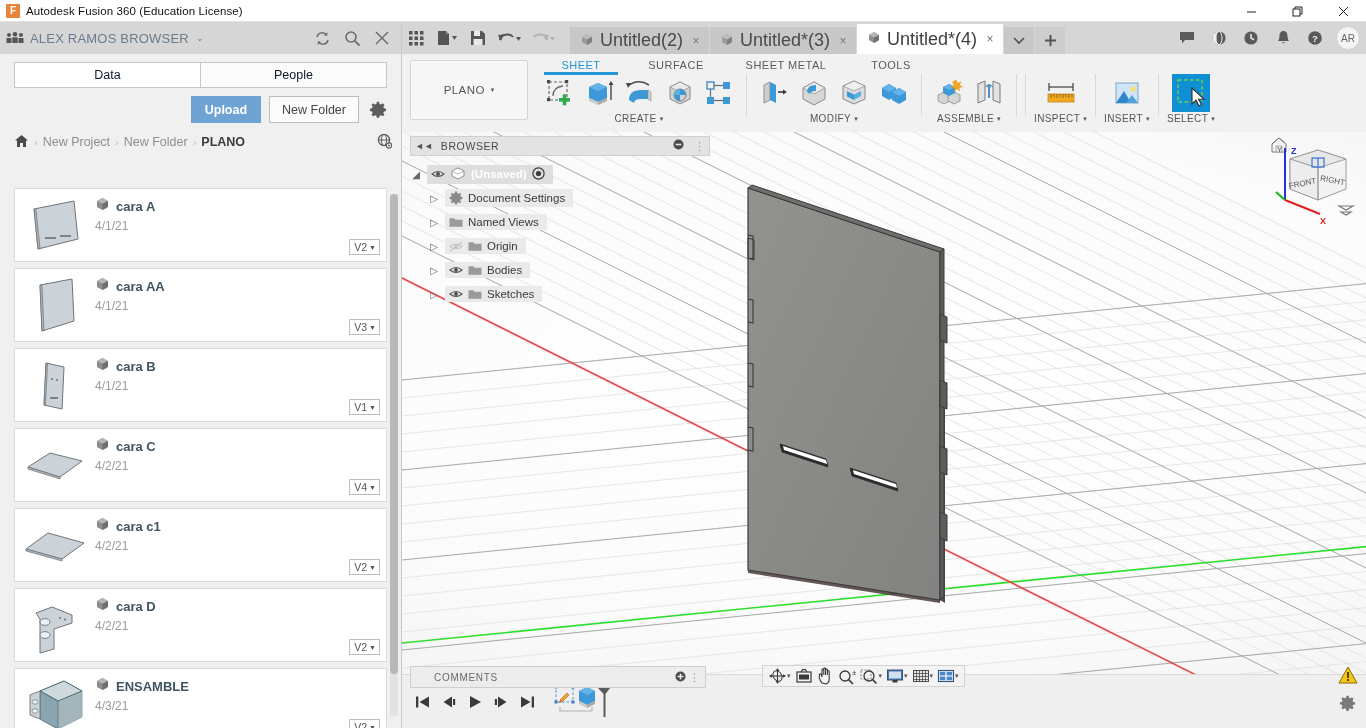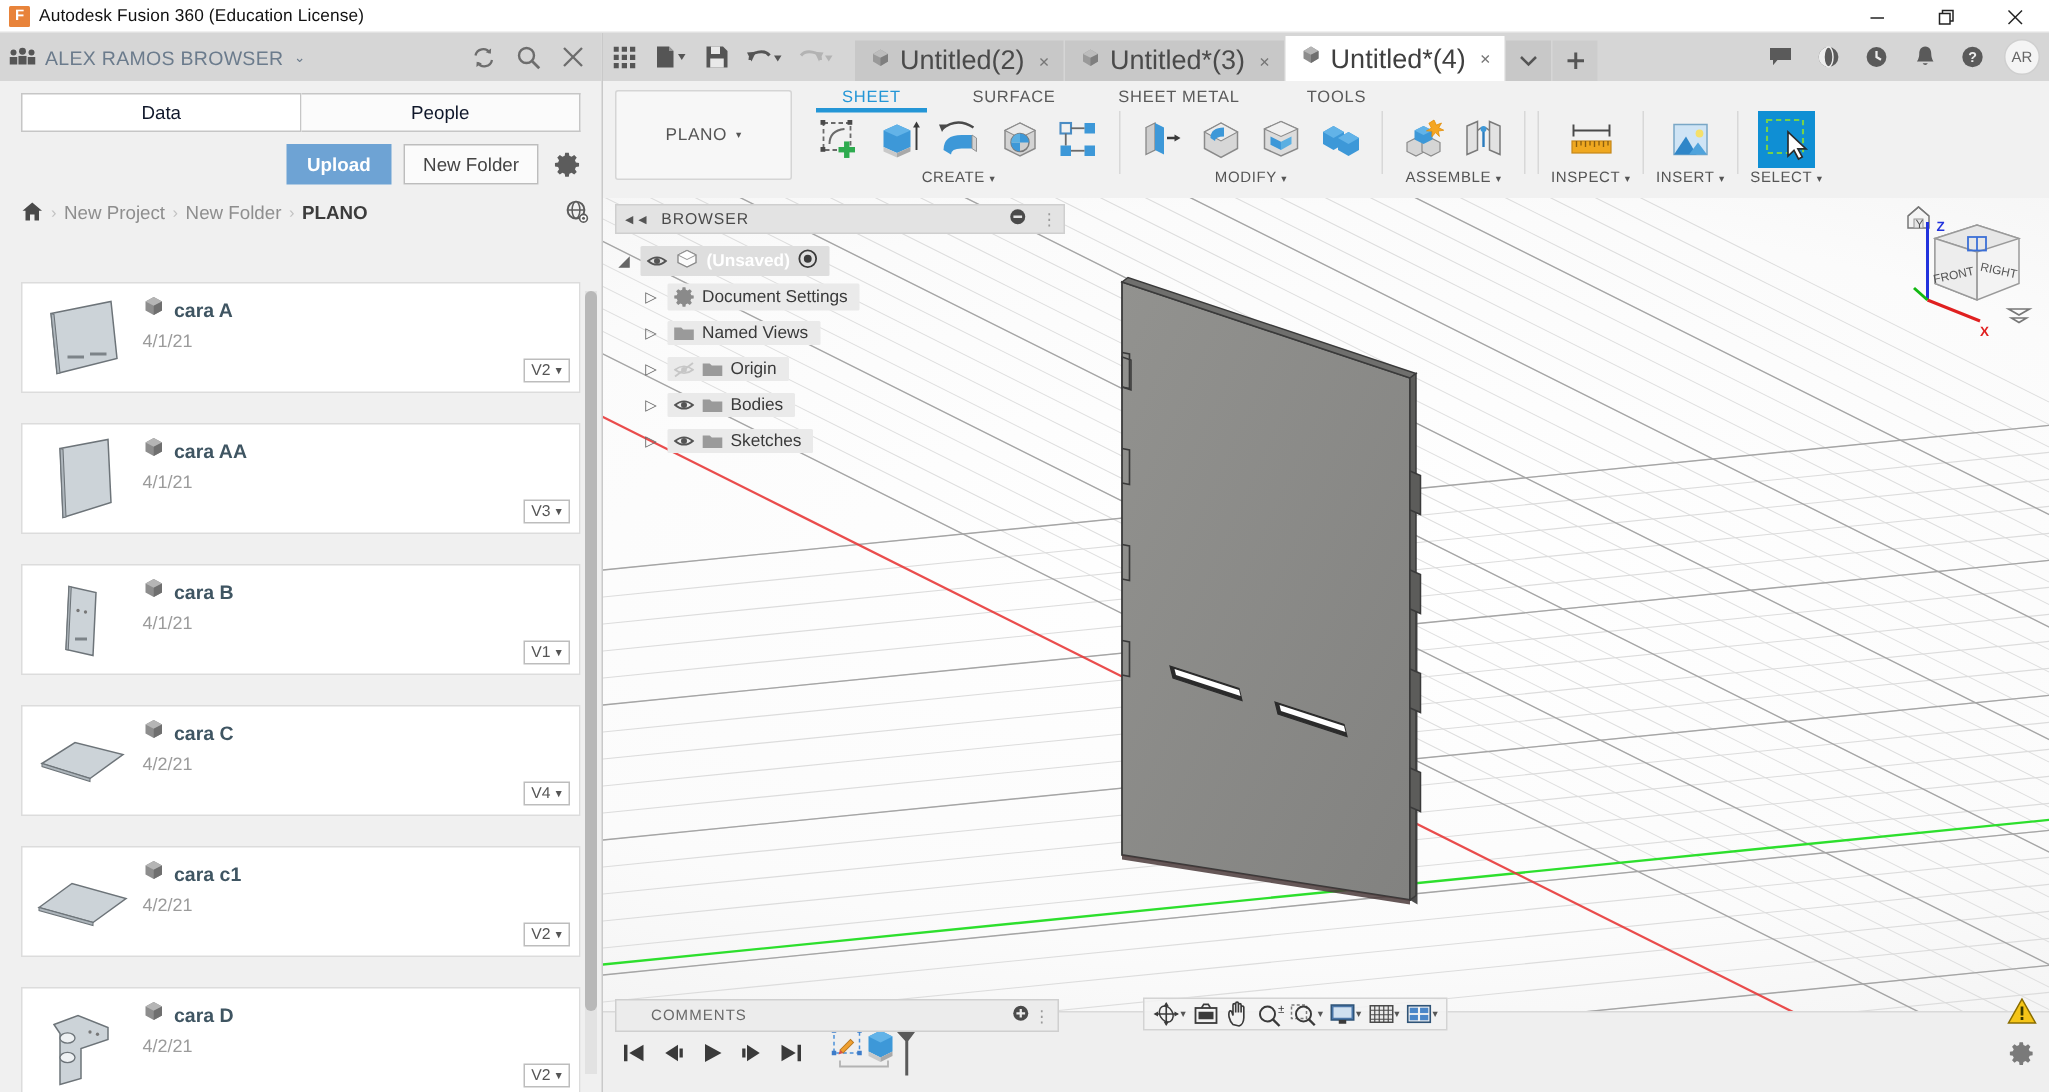--- a/index.html
+++ b/index.html
@@ -82,21 +82,21 @@
   .bc-sep { color: #c2c2c2; font-size: 11px; }
   .bc-cur { color: #3c3c3c; font-weight: bold; }
   .bc-globe { margin-left: auto; color: #5c5c5c; }
 
   .dp-list {
     position: absolute; top: 166px; left: 0; right: 0; bottom: 0;
     overflow: hidden; padding: 0 14px 0 14px;
   }
   .dp-item {
     background: #fff; border: 1px solid #dcdcdc; height: 74px;
-    margin-bottom: 20px; position: relative; display: flex;
+    margin-bottom: 6px; position: relative; display: flex;
   }
   .dp-thumb {
     width: 80px; height: 72px; display: flex; align-items: center;
     justify-content: center; flex: none;
   }
   .dp-meta { padding-top: 8px; flex: 1; position: relative; }
   .dp-name-row { display: flex; align-items: center; gap: 6px; }
   .dp-name { font-size: 13px; font-weight: bold; color: #3f5562; }
   .dp-date { font-size: 12px; color: #9b9b9b; margin-top: 4px; }
   .dp-ver {

